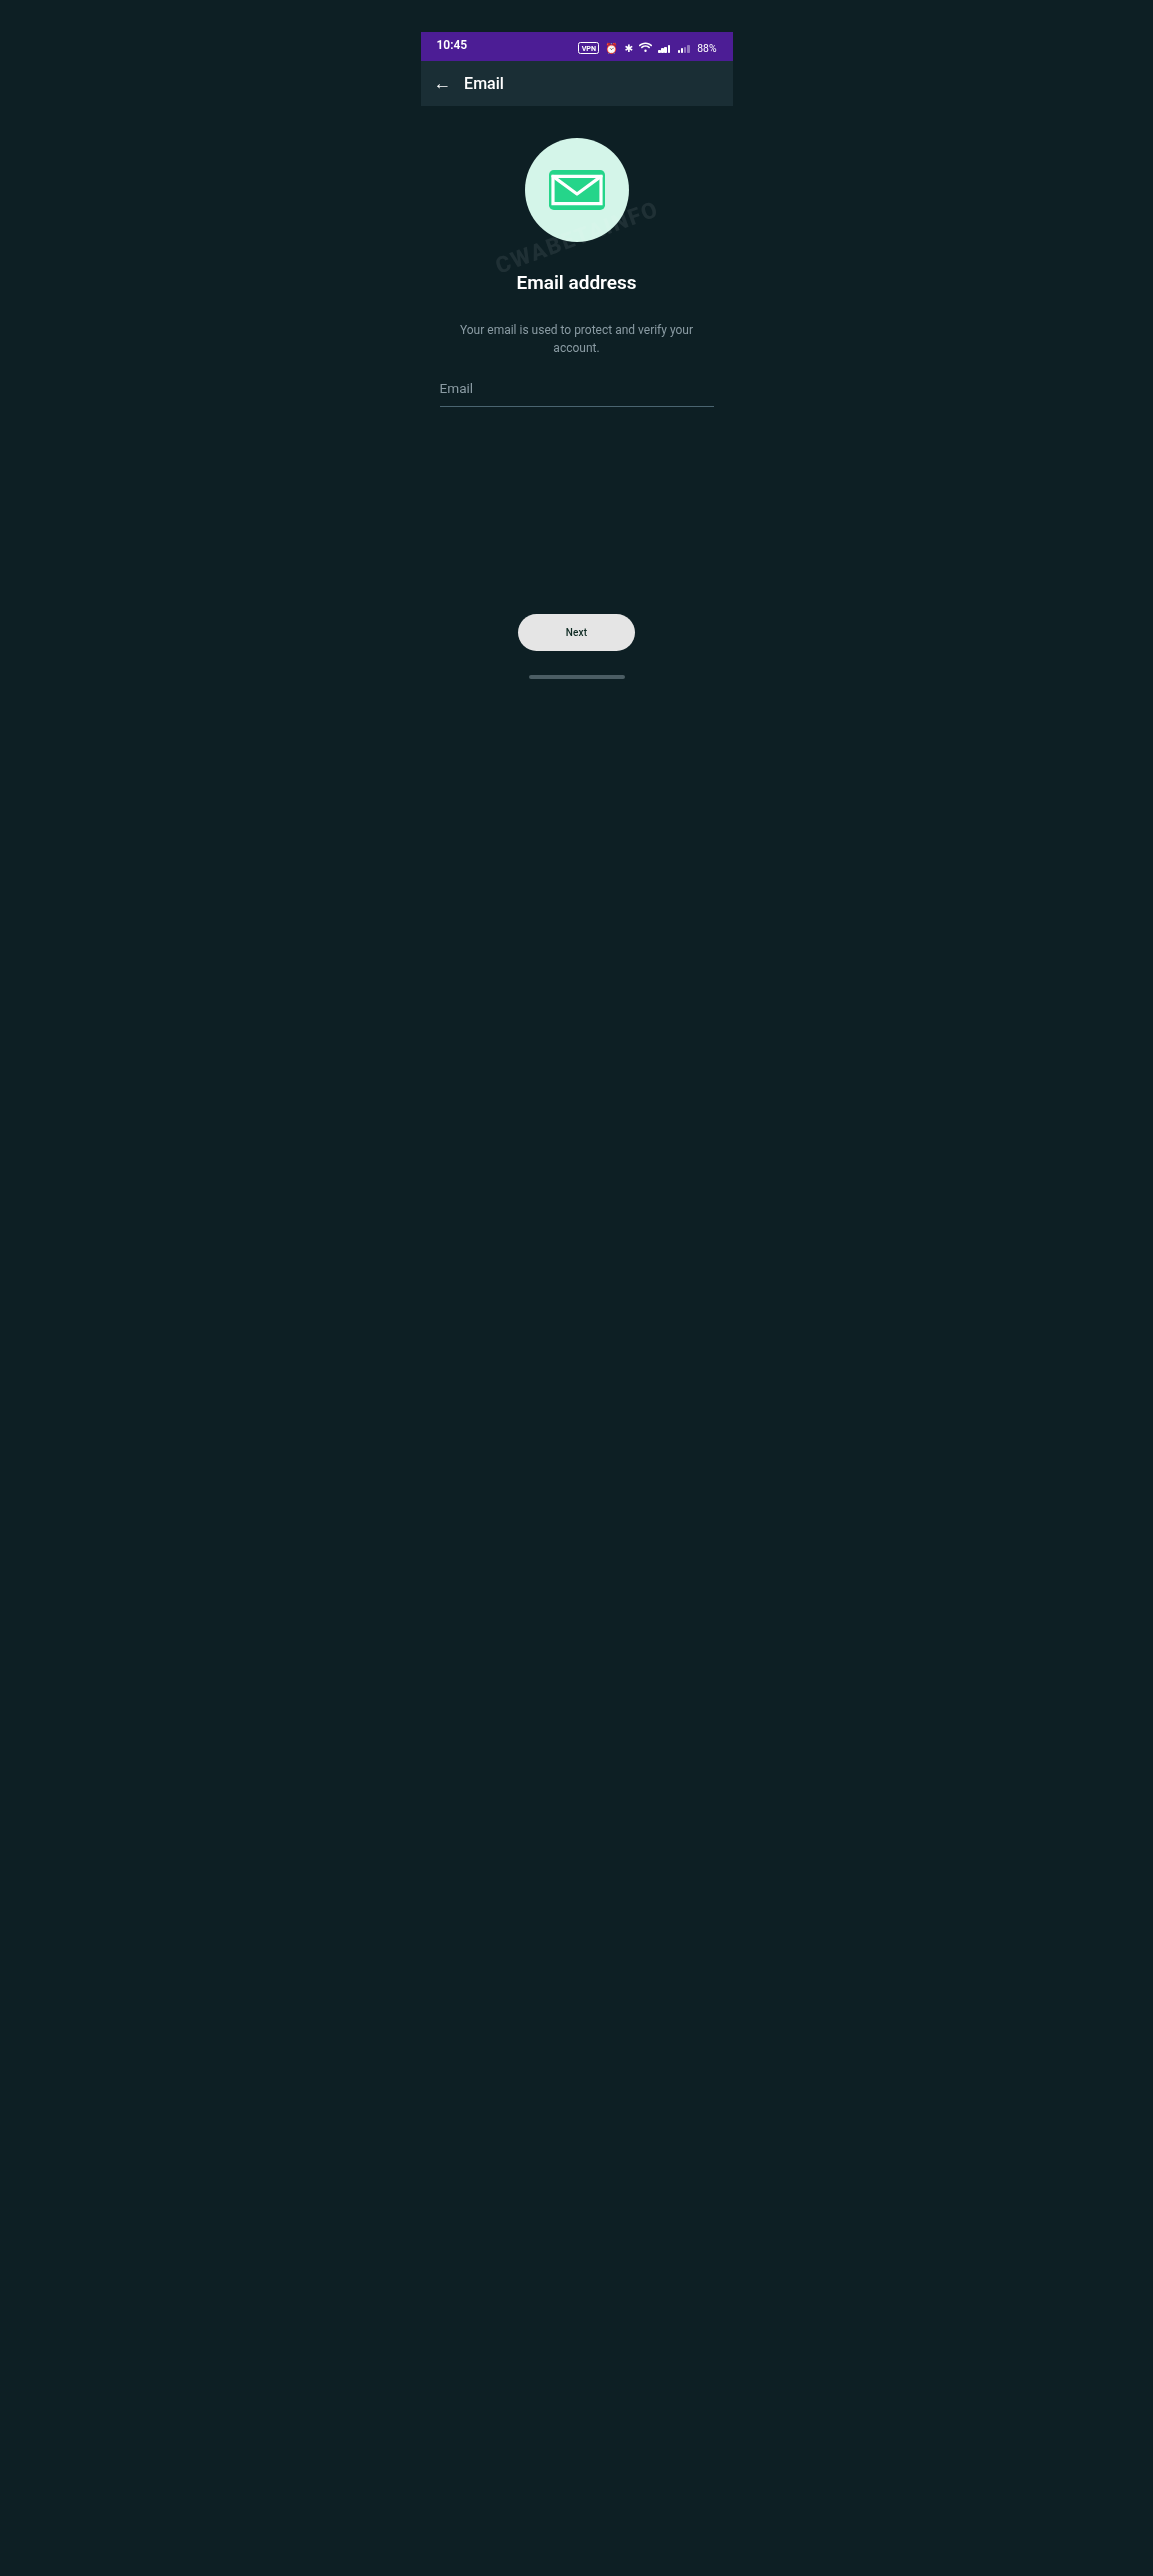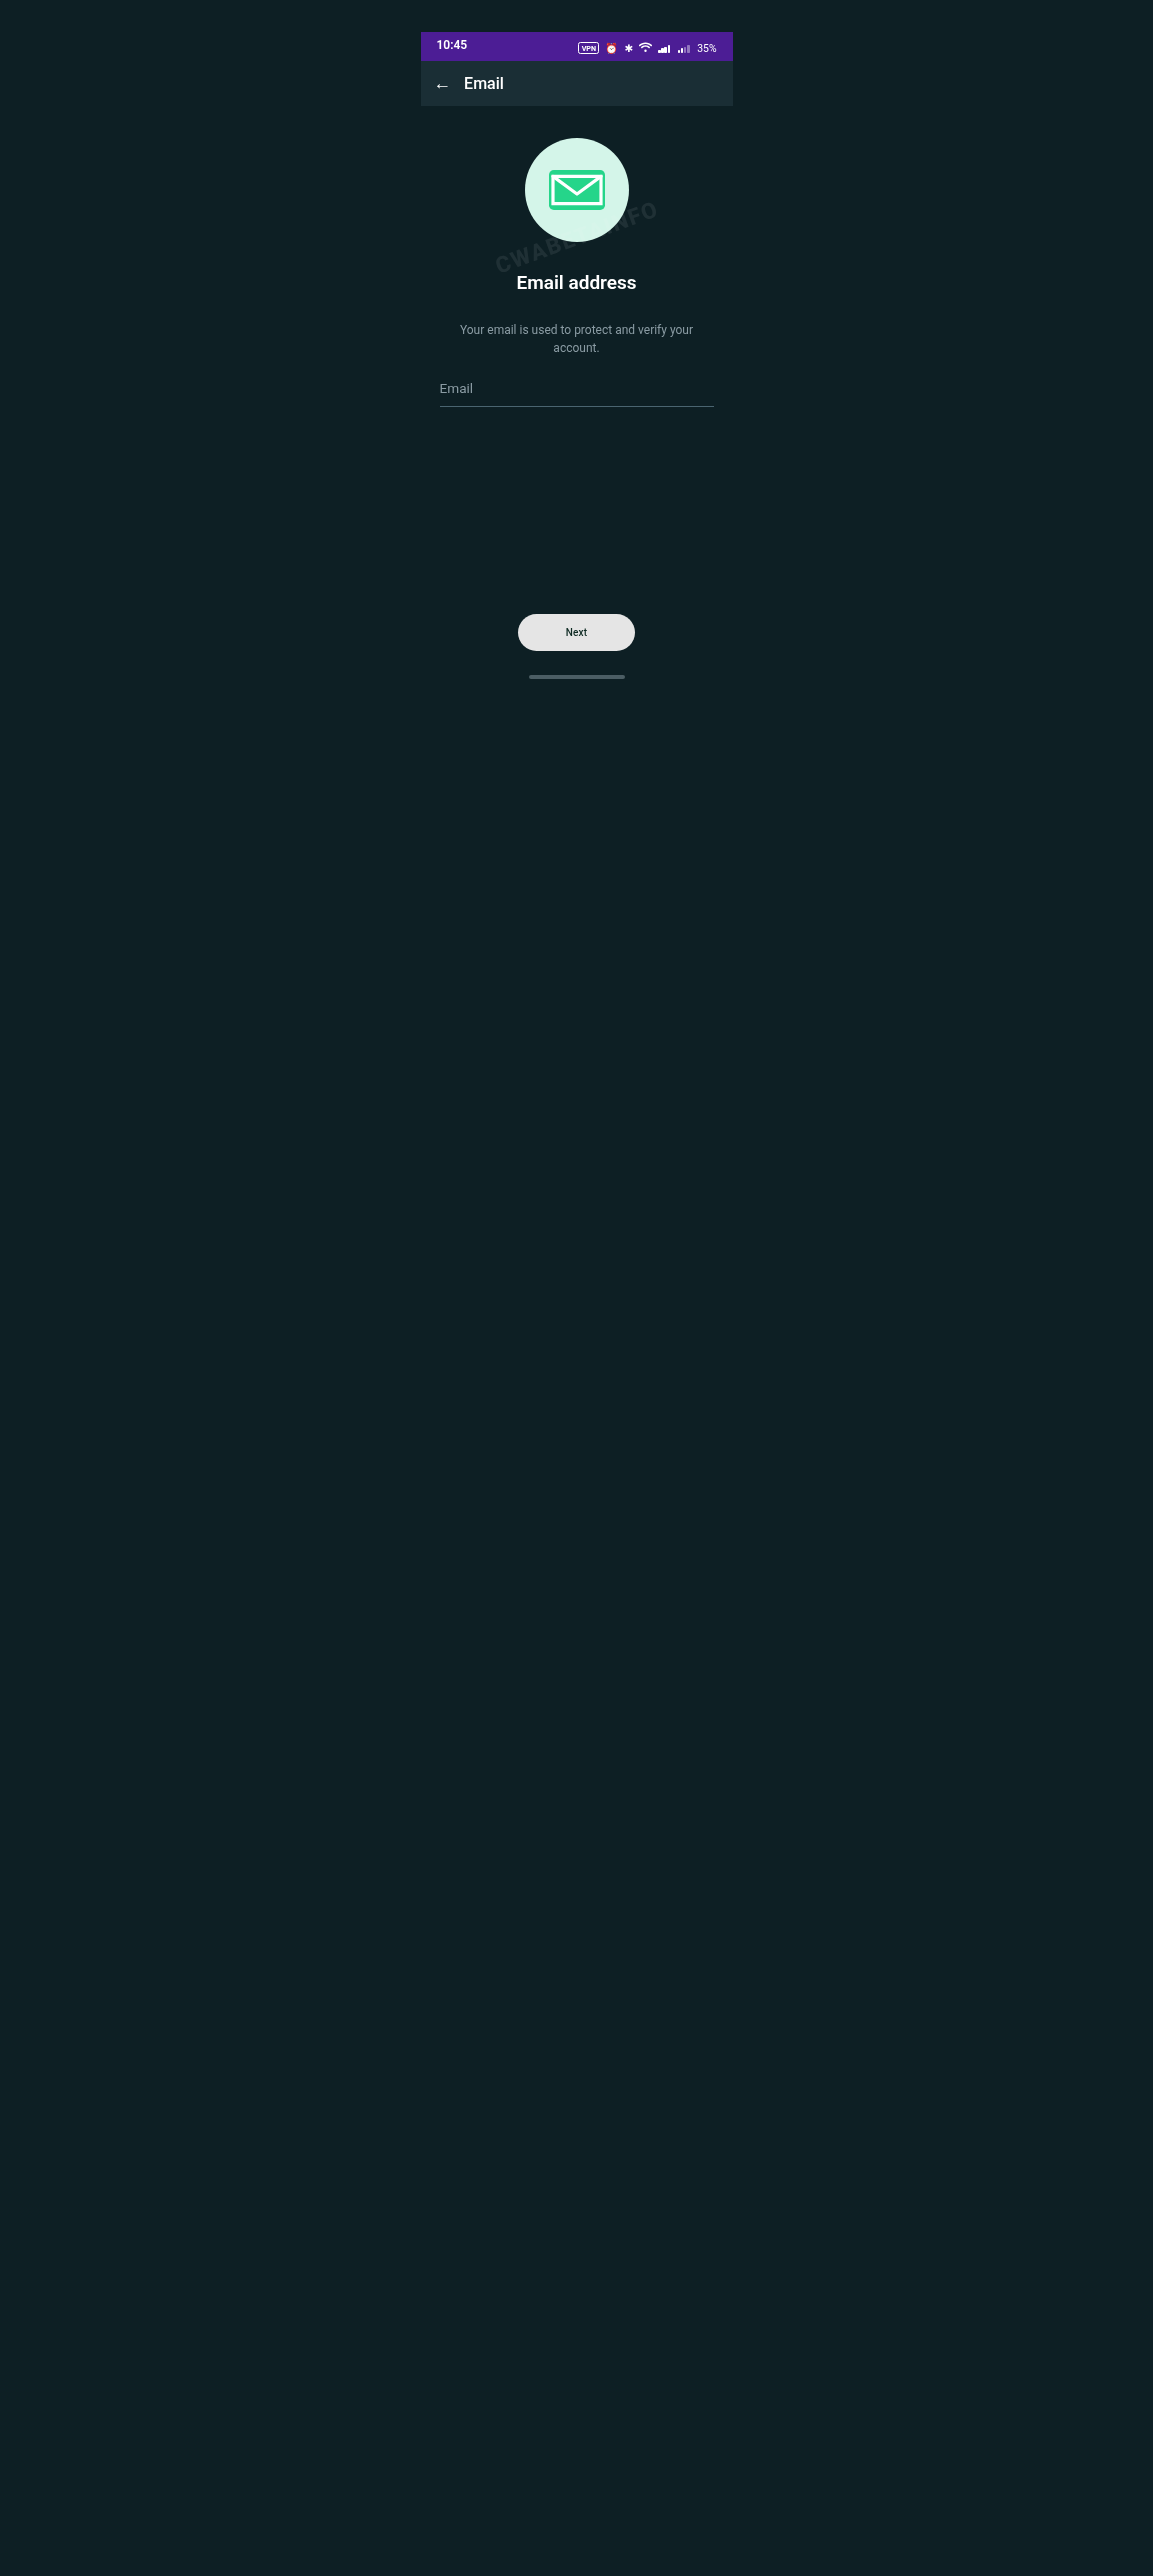--- a/index.html
+++ b/index.html
@@ -227,21 +227,21 @@
       <div class="bar" style="height:8px;"></div>
     </div>
 
     <div class="signal-bars" style="margin-left:1.6px;">
       <div class="bar" style="height:3.2px;"></div>
       <div class="bar" style="height:4.8px;"></div>
       <div class="bar" style="height:6.4px; opacity:0.4;"></div>
       <div class="bar" style="height:8px; opacity:0.4;"></div>
     </div>
 
-    <span style="font-size:10.4px; margin-left:1.6px;">35%</span>
+    <span style="font-size:10.4px; margin-left:1.6px;">88%</span>
   </div>
 </div>
 
 <div class="top-bar">
   <span class="back-arrow">←</span>
   <span class="top-bar-title">Email</span>
 </div>
 
 <div class="watermark">CWABETAINFO</div>
 

